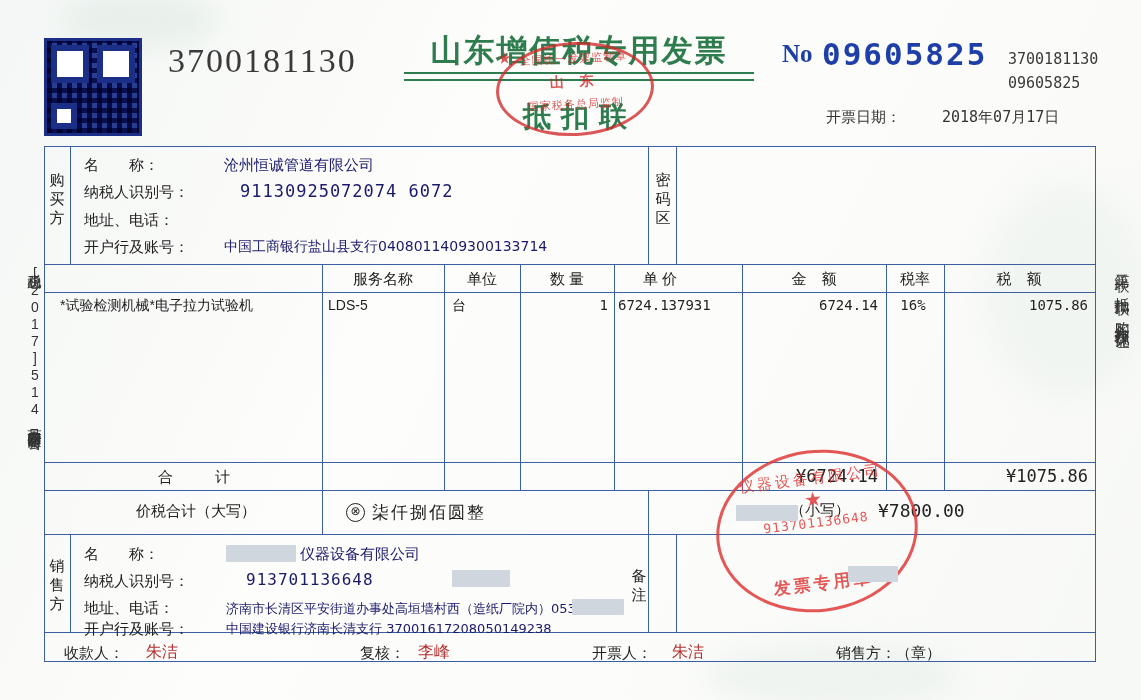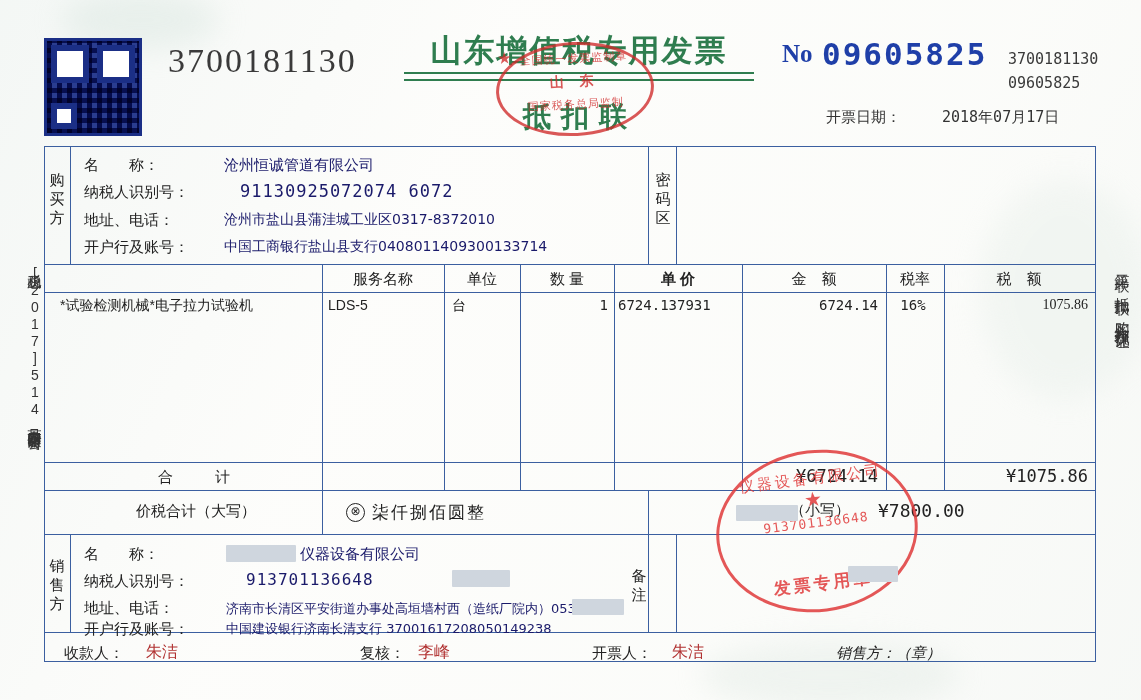--- a/index.html
+++ b/index.html
@@ -218,43 +218,42 @@
 
   <div class="side-tag" style="left:46px;top:170px;">购买方</div>
 
   <div class="f-label" style="left:84px;top:156px;">名　　称：</div>
   <div class="f-value" style="left:224px;top:156px;">沧州恒诚管道有限公司</div>
 
   <div class="f-label" style="left:84px;top:183px;">纳税人识别号：</div>
   <div class="f-value mono" style="left:240px;top:181px;font-size:17px;">91130925072074 6072</div>
 
   <div class="f-label" style="left:84px;top:211px;">地址、电话：</div>
-  <div class="f-value" style="left:224px;top:211px;font-size:14px;">沧州市盐山县蒲洼城工业区0317-8372010</div>
 
   <div class="f-label" style="left:84px;top:238px;">开户行及账号：</div>
   <div class="f-value" style="left:224px;top:238px;font-size:14px;">中国工商银行盐山县支行0408011409300133714</div>
 
   <div class="side-tag" style="left:652px;top:170px;">密码区</div>
 
   <div class="th" style="left:322px;top:270px;width:122px;">服务名称</div>
   <div class="th" style="left:444px;top:270px;width:76px;">单位</div>
   <div class="th" style="left:520px;top:270px;width:94px;">数 量</div>
-  <div class="th" style="left:614px;top:270px;width:128px;font-weight:bold;">单 价</div>
+  <div class="th" style="left:596px;top:270px;width:128px;">单 价</div>
   <div class="th" style="left:742px;top:270px;width:144px;">金　额</div>
   <div class="th" style="left:886px;top:270px;width:58px;">税率</div>
   <div class="th" style="left:944px;top:270px;width:150px;">税　额</div>
 
   <div class="td" style="left:60px;top:297px;">*试验检测机械*电子拉力试验机</div>
   <div class="td" style="left:328px;top:297px;">LDS-5</div>
   <div class="td" style="left:452px;top:297px;">台</div>
   <div class="td num" style="left:520px;top:297px;width:88px;text-align:right;">1</div>
   <div class="td num" style="left:618px;top:297px;width:118px;text-align:left;">6724.137931</div>
   <div class="td num" style="left:742px;top:297px;width:136px;text-align:right;">6724.14</div>
   <div class="td num" style="left:886px;top:297px;width:54px;text-align:center;">16%</div>
-  <div class="td num" style="left:944px;top:297px;width:144px;text-align:right;font-family:Liberation Serif, serif;">1075.86</div>
+  <div class="td num" style="left:944px;top:297px;width:144px;text-align:right;">1075.86</div>
 
   <div class="th" style="left:72px;top:468px;width:248px;letter-spacing:4px;">合　　计</div>
   <div class="total-amt" style="left:742px;top:466px;width:136px;text-align:right;">¥6724.14</div>
   <div class="total-amt" style="left:944px;top:466px;width:144px;text-align:right;">¥1075.86</div>
 
   <div class="th" style="left:72px;top:502px;width:248px;">价税合计（大写）</div>
   <div class="circ-x" style="left:346px;top:503px;">⊗</div>
   <div class="bigcase" style="left:372px;top:501px;">柒仟捌佰圆整</div>
   <div class="bigcase" style="left:790px;top:501px;font-size:15px;letter-spacing:0;">（小写）</div>
   <div class="total-amt" style="left:878px;top:500px;width:200px;text-align:left;font-size:18px;">¥7800.00</div>
@@ -289,15 +288,15 @@
 
   <div class="sig-label" style="left:64px;top:644px;">收款人：</div>
   <div class="sig-value handw" style="left:146px;top:642px;">朱洁</div>
 
   <div class="sig-label" style="left:360px;top:644px;">复核：</div>
   <div class="sig-value handw" style="left:418px;top:642px;">李峰</div>
 
   <div class="sig-label" style="left:592px;top:644px;">开票人：</div>
   <div class="sig-value handw" style="left:672px;top:642px;">朱洁</div>
 
-  <div class="sig-label" style="left:836px;top:644px;font-style:italic;">销售方：（章）</div>
+  <div class="sig-label" style="left:836px;top:644px;">销售方：（章）</div>
 
 </div>
 
 </body></html>

